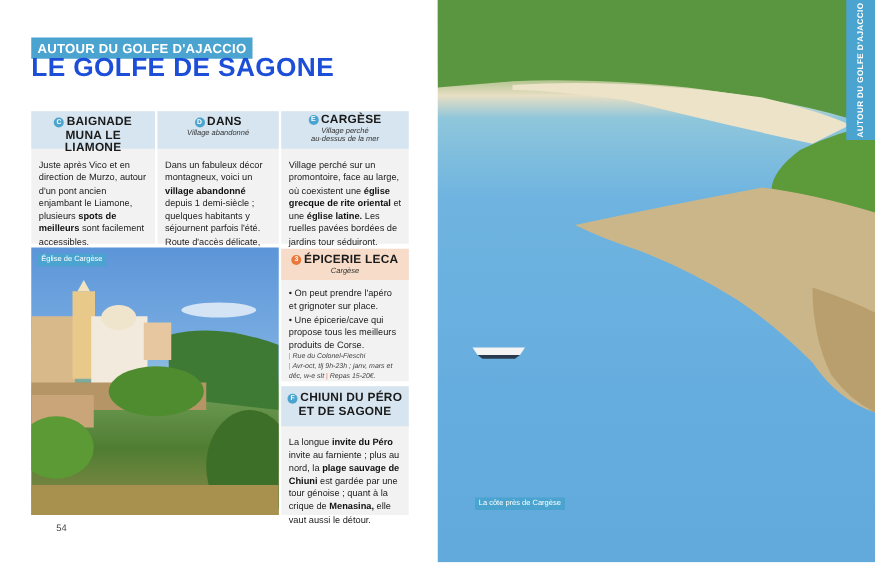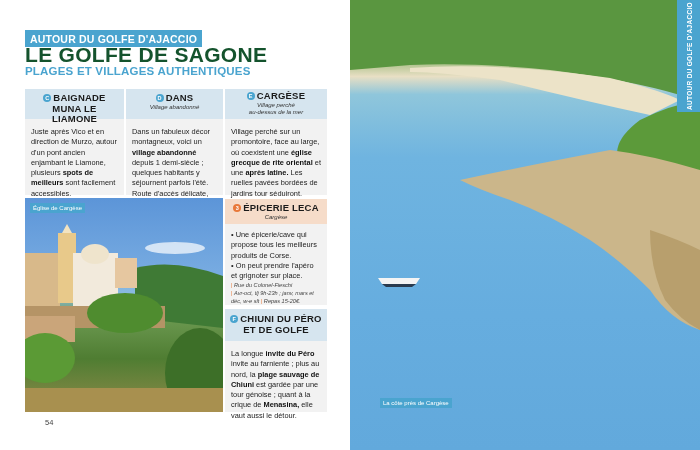--- a/index.html
+++ b/index.html
@@ -4,21 +4,21 @@
 <style>
   * { box-sizing: border-box; margin: 0; padding: 0; }
   html, body { width: 700px; height: 450px; overflow: hidden; background: #ffffff; }
   body { font-family: "Liberation Sans", sans-serif; position: relative; color: #1f1f1f; }
 
   .page-left { position: absolute; left: 0; top: 0; width: 350px; height: 450px; background: #fff; }
   .page-right { position: absolute; left: 350px; top: 0; width: 350px; height: 450px; overflow: hidden; }
 
   .kicker { position: absolute; left: 25px; top: 30px; background: #4aa4cf; color: #fff;
     font-weight: bold; font-size: 10.5px; letter-spacing: 0.2px; padding: 3px 5px 2px 5px; line-height: 12px; }
-  .title { position: absolute; left: 25px; top: 44px; color: #14532d; font-weight: bold;
+  .title { position: absolute; left: 25px; top: 44px; color: #1d4ed8; font-weight: bold;
     font-size: 21px; letter-spacing: 0.3px; line-height: 22px; }
   .subtitle { position: absolute; left: 25px; top: 65px; color: #4aa4cf; font-weight: bold;
     font-size: 11.5px; letter-spacing: 0.2px; line-height: 13px; }
 
   .card { position: absolute; background: #f2f2f2; }
   .card-head { background: #d6e5ef; text-align: center; padding: 3px 4px; }
   .card-head.peach { background: #f6dcc9; }
   .card-head .h { font-weight: bold; font-size: 9.5px; line-height: 10.5px; color: #1a1a1a; letter-spacing: 0.2px; }
   .card-head .sub { font-style: italic; font-size: 6px; line-height: 7.5px; color: #333; }
   .num { display: inline-block; width: 8px; height: 8px; border-radius: 50%; color: #fff; font-size: 5.5px;
@@ -42,21 +42,20 @@
   .side-tab { position: absolute; right: 0; top: 0; width: 23px; height: 112px; background: #4aa4cf; }
   .side-tab span { position: absolute; left: 50%; top: 50%; transform: translate(-50%, -50%) rotate(-90deg);
     white-space: nowrap; color: #fff; font-weight: bold; font-size: 6.5px; letter-spacing: 0.3px; }
 </style>
 </head>
 <body>
 
 <div class="page-left">
   <div class="kicker">AUTOUR DU GOLFE D'AJACCIO</div>
   <div class="title">LE GOLFE DE SAGONE</div>
-  <div class="subtitle">PLAGES ET VILLAGES AUTHENTIQUES</div>
 
   <div class="card" style="left:25px; top:89px; width:99px; height:106px;">
     <div class="card-head" style="height:30px; padding-top:4px;">
       <div class="h"><span class="num blue">C</span><span>BAIGNADE</span></div>
       <div class="h">MUNA LE LIAMONE</div>
     </div>
     <div class="card-body">
       <span>Juste après Vico et en direction de Murzo, autour d'un pont ancien enjambant le Liamone, plusieurs </span><b>spots de meilleurs</b><span> sont facilement accessibles. Rafraîchissant !</span>
     </div>
   </div>
@@ -71,21 +70,21 @@
     </div>
   </div>
 
   <div class="card" style="left:225px; top:89px; width:102px; height:106px;">
     <div class="card-head" style="height:30px; padding-top:2px;">
       <div class="h"><span class="num blue">E</span><span>CARGÈSE</span></div>
       <div class="sub">Village perché</div>
       <div class="sub">au-dessus de la mer</div>
     </div>
     <div class="card-body">
-      <span>Village perché sur un promontoire, face au large, où coexistent une </span><b>église grecque de rite oriental</b><span> et une </span><b>après latine.</b><span> Les ruelles pavées bordées de jardins tour séduiront.</span>
+      <span>Village perché sur un promontoire, face au large, où coexistent une </span><b>église grecque de rite oriental</b><span> et une </span><b>église latine.</b><span> Les ruelles pavées bordées de jardins tour séduiront.</span>
     </div>
   </div>
 
   <div class="photo-left">
     <svg width="198" height="214" viewBox="0 0 198 214">
       <path d="M110 70 Q150 60 198 78 L198 130 L110 120 Z" fill="#3f7a35"></path>
       <ellipse cx="150" cy="50" rx="30" ry="6" fill="#ffffff" opacity="0.7"></ellipse>
       <rect x="0" y="55" width="35" height="55" fill="#d8b98a"></rect>
       <rect x="33" y="35" width="18" height="70" fill="#e8c98a"></rect>
       <polygon points="37,35 42,26 47,35" fill="#f2e3c0"></polygon>
@@ -101,33 +100,33 @@
     </svg>
     <div class="caption" style="left:5px; top:5px;">Église de Cargèse</div>
   </div>
 
   <div class="card" style="left:225px; top:199px; width:102px; height:106px;">
     <div class="card-head peach" style="height:25px; padding-top:4px;">
       <div class="h"><span class="num orange">3</span><span>ÉPICERIE LECA</span></div>
       <div class="sub">Cargèse</div>
     </div>
     <div class="card-body" style="padding-top:6px;">
+      <div>• <span>On peut prendre l'apéro et grignoter sur place.</span></div>
       <div>• <span>Une épicerie/cave qui propose tous les meilleurs produits de Corse.</span></div>
-      <div>• <span>On peut prendre l'apéro et grignoter sur place.</span></div>
       <div class="practical">
         <span class="bar">| </span><span>Rue du Colonel-Fieschi</span><br>
         <span class="bar">| </span><span>Avr-oct, tlj 9h-23h ; janv, mars et déc, w-e slt</span><span class="bar"> | </span><span>Repas 15-20€.</span>
       </div>
     </div>
   </div>
 
   <div class="card" style="left:225px; top:309px; width:102px; height:103px;">
     <div class="card-head" style="height:32px; padding-top:5px;">
       <div class="h"><span class="num blue">F</span><span>CHIUNI DU PÉRO</span></div>
-      <div class="h">ET DE GOLFE</div>
+      <div class="h">ET DE SAGONE</div>
     </div>
     <div class="card-body">
       <span>La longue </span><b>invite du Péro</b><span> invite au farniente ; plus au nord, la </span><b>plage sauvage de Chiuni</b><span> est gardée par une tour génoise ; quant à la crique de </span><b>Menasina,</b><span> elle vaut aussi le détour.</span>
     </div>
   </div>
 
   <div class="page-num">54</div>
 </div>
 
 <div class="page-right">

